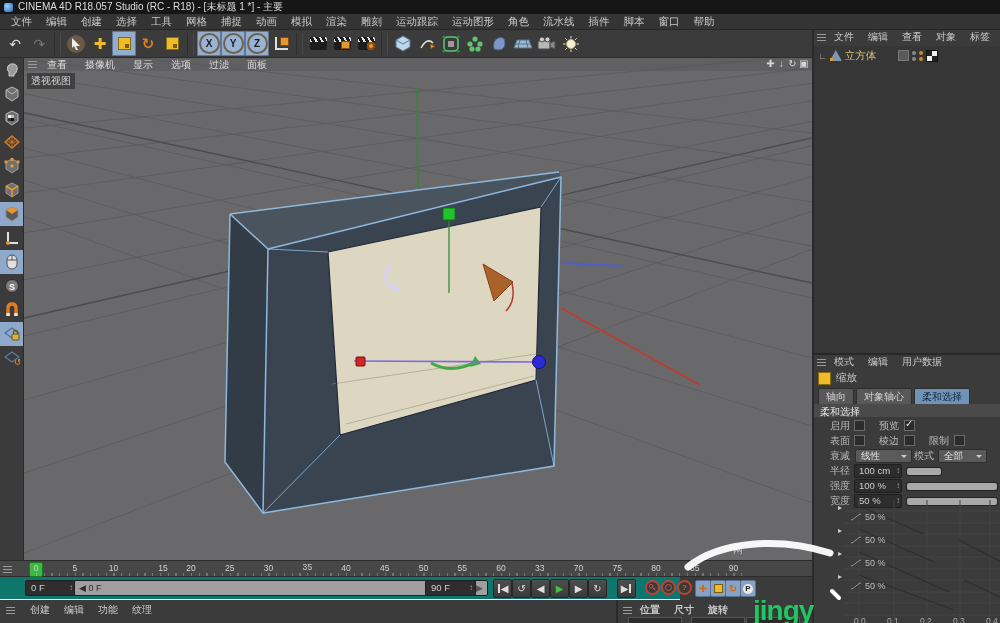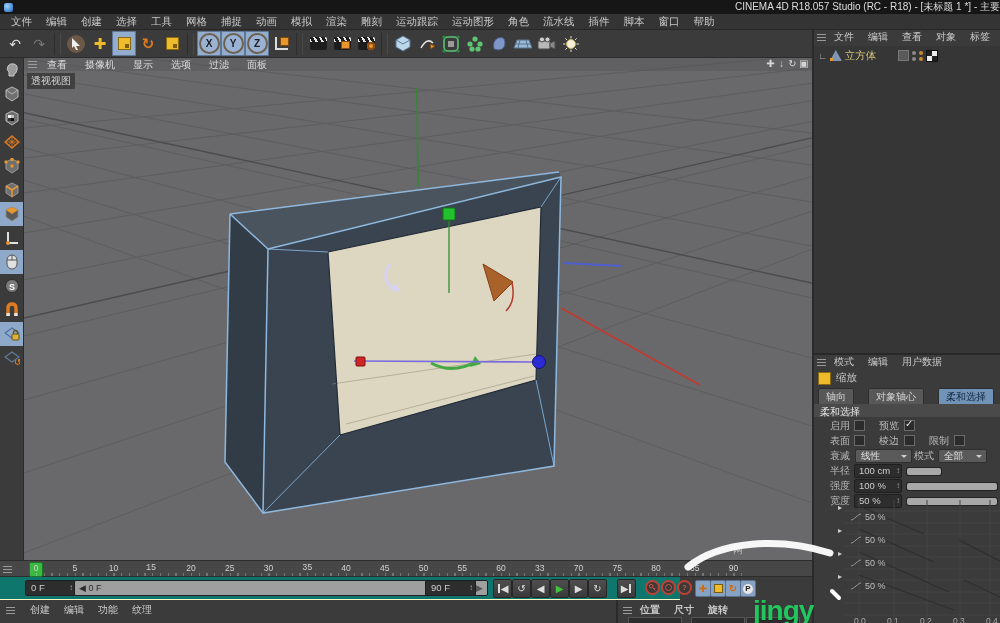--- a/index.html
+++ b/index.html
@@ -1,21 +1,21 @@
 <!DOCTYPE html>
 <html><head>
 <meta charset="utf-8">
 <style>
   html,body{margin:0;padding:0;background:#222;}
   #root{position:relative;width:1000px;height:623px;background:#3b3b3b;overflow:hidden;
         font-family:"Liberation Sans","DejaVu Sans",sans-serif;color:#c8c8c8;font-size:10.5px;
         -webkit-font-smoothing:antialiased;}
   .abs{position:absolute;}
   
-  #titlebar{left:0;top:0;width:1000px;height:14px;background:#161616;display:flex;align-items:center;color:#ddd;font-size:10px;justify-content:space-between;}
+  #titlebar{left:0;top:0;width:1000px;height:14px;background:#161616;display:flex;align-items:center;color:#ddd;font-size:10px;}
   #app-logo{width:9px;height:9px;margin:0 5px 0 4px;border-radius:2px;background:radial-gradient(circle at 35% 35%,#9fd4ff,#1b62b8);}
   #menubar{left:0;top:14px;width:1000px;height:16px;background:#343434;border-bottom:1px solid #272727;display:flex;align-items:center;padding-left:4px;box-sizing:border-box;}
   .menu{padding:1px 7px;color:#c9c9c9;white-space:nowrap;cursor:default;}
   
   #toolbar{left:0;top:30px;width:812px;height:28px;background:#3b3b3b;border-bottom:1px solid #2b2b2b;display:flex;align-items:center;padding-left:3px;box-sizing:border-box;}
   .tbtn{width:24px;height:25px;display:flex;align-items:center;justify-content:center;position:relative;border-radius:2px;flex:none;}
   .tbtn.active{background:#93adce;box-shadow:inset 0 0 0 1px #5f7694;}
   .tsep{width:5px;height:22px;flex:none;border-left:1px solid #2d2d2d;border-right:1px solid #4a4a4a;margin:0 3px;}
   .glyph{font-size:14px;line-height:1;color:#ddd;}
   .glyph.dim{color:#777;}
@@ -60,21 +60,21 @@
   #om-right{position:absolute;right:62px;display:flex;align-items:center;gap:3px;}
   .om-sq{width:9px;height:9px;background:#5a5a5a;border:1px solid #777;}
   .dots{display:flex;flex-direction:column;gap:2px;}
   .dots i{width:4px;height:4px;border-radius:50%;background:#8a8a8a;}
   .dots.orange i{background:#c88a30;}
   .checker{width:10px;height:10px;background:conic-gradient(#eee 0 25%,#222 0 50%,#eee 0 75%,#222 0);border:1px solid #111;}
   
   #am{position:absolute;left:0;top:325px;width:100%;height:268px;}
   #am-title{position:absolute;left:4px;top:16px;display:flex;align-items:center;gap:5px;height:14px;}
   #am-tool-ic{width:11px;height:11px;background:#eebc2a;border:1px solid #8a6a10;}
-  #am-tabs{position:absolute;left:4px;top:33px;display:flex;gap:14px;}
+  #am-tabs{position:absolute;left:4px;top:33px;display:flex;gap:2px;}
   .tab{padding:1px 7px;background:#585858;color:#d5d5d5;font-size:10px;border:1px solid #2e2e2e;border-radius:2px;}
   .tab.active{background:#7293b8;color:#10263c;}
   #am-section{position:absolute;left:0;top:49px;width:100%;height:13px;background:#4a4a4a;color:#e6e6e6;font-size:10px;padding:1px 0 0 6px;box-sizing:border-box;}
   .fr{position:absolute;left:0;width:100%;height:14px;font-size:10px;color:#b9b9b9;}
   .fr .lb{position:absolute;}
   .cb{position:absolute;width:9px;height:9px;background:#2b2b2b;border:1px solid #6a6a6a;top:1px;}
   .cb.on::after{content:"✓";position:absolute;left:0px;top:-3px;color:#e8e8e8;font-size:10px;}
   .dd{position:absolute;top:0;height:12px;background:#5a5a5a;color:#e0e0e0;font-size:9.5px;padding:0 14px 0 5px;border:1px solid #2e2e2e;border-radius:2px;line-height:12px;}
   .dd::after{content:"";position:absolute;right:4px;top:5px;border:3px solid transparent;border-top-color:#cfcfcf;}
   .vfield{position:absolute;top:0;height:12px;background:#2d2d2d;border:1px solid #1f1f1f;color:#cfcfcf;font-size:9.5px;line-height:12px;padding-left:4px;border-radius:2px;}
@@ -608,21 +608,21 @@
     </div>
   </div>
 
   <div class="abs" id="ruler">
     <span class="grip"></span>
     <div id="playhead"></div>
     <div id="ruler-ticks">
         <span class="tick" style="left: 36px;">0</span>
         <span class="tick" style="left: 74.75px;">5</span>
         <span class="tick" style="left: 113.5px;">10</span>
-        <span class="tick" style="left: 151px; font-family: Liberation Mono, monospace;">15</span>
+        <span class="tick" style="left: 163px;">15</span>
         <span class="tick" style="left: 191px;">20</span>
         <span class="tick" style="left: 229.75px;">25</span>
         <span class="tick" style="left: 268.5px;">30</span>
         <span class="tick" style="left: 307.25px; font-family: Liberation Mono, monospace;">35</span>
         <span class="tick" style="left: 346px;">40</span>
         <span class="tick" style="left: 384.75px;">45</span>
         <span class="tick" style="left: 423.5px;">50</span>
         <span class="tick" style="left: 462.25px;">55</span>
         <span class="tick" style="left: 501px;">60</span>
         <span class="tick" style="left: 539.75px;">33</span>

